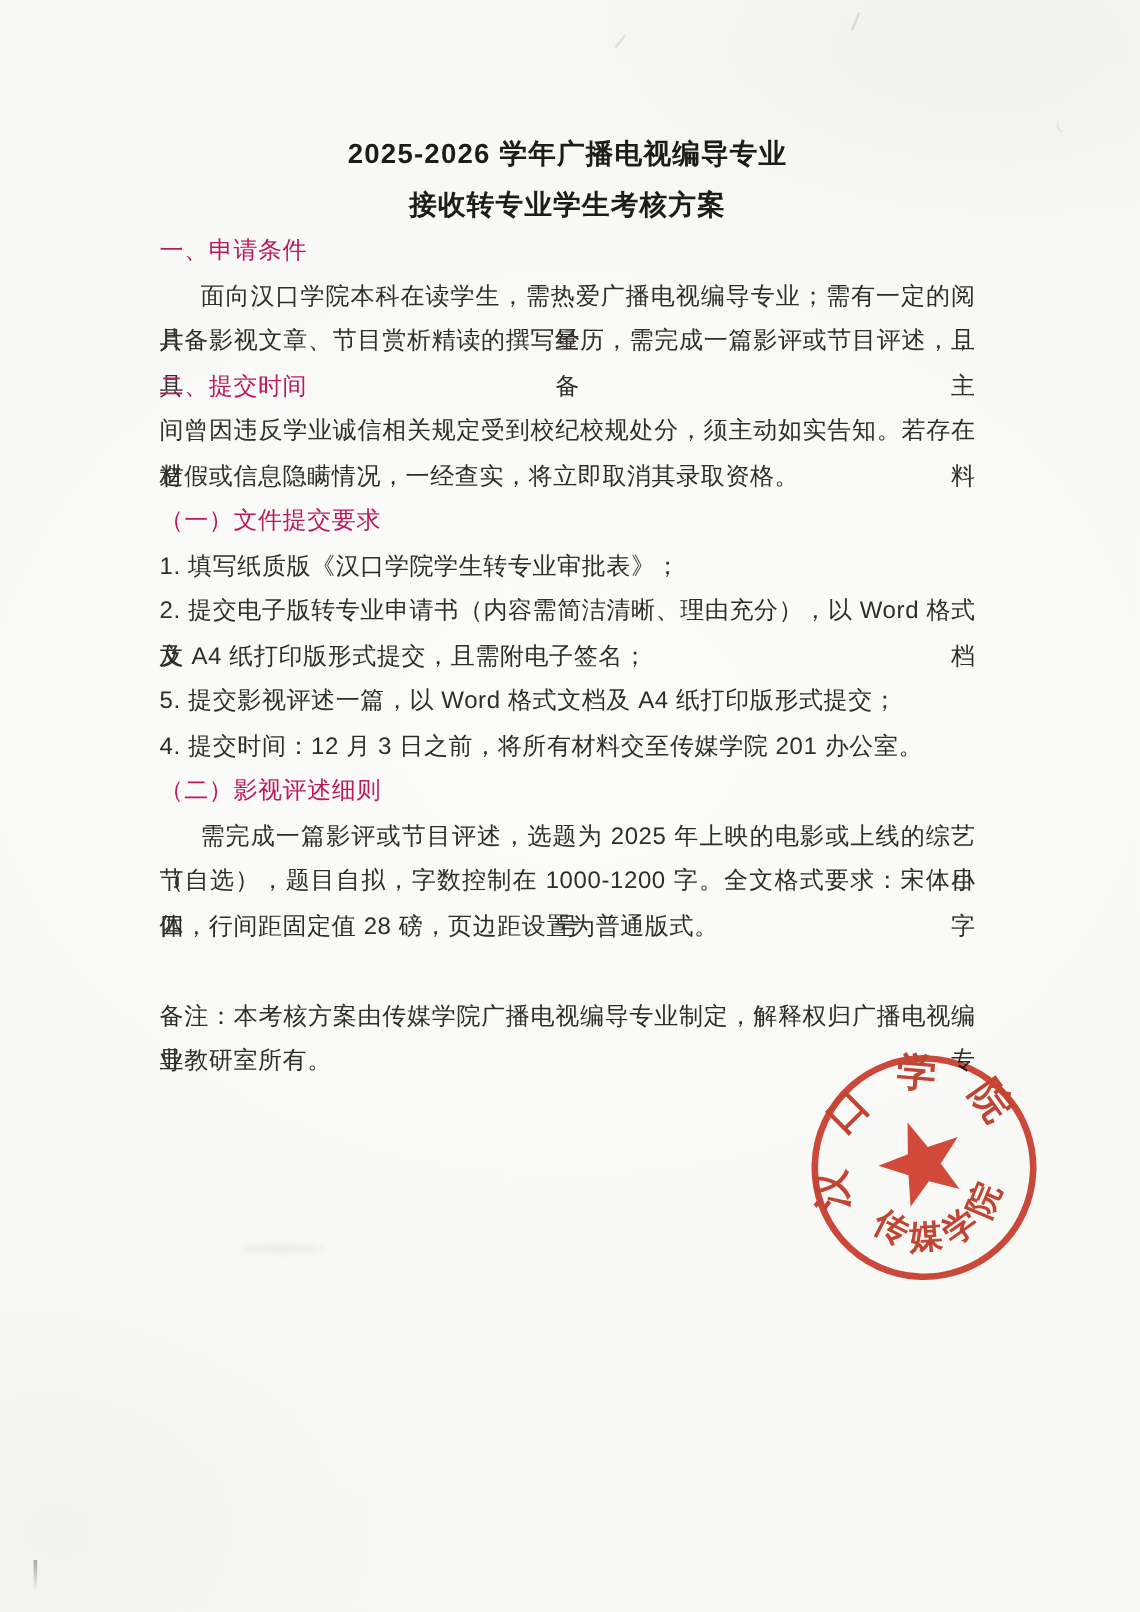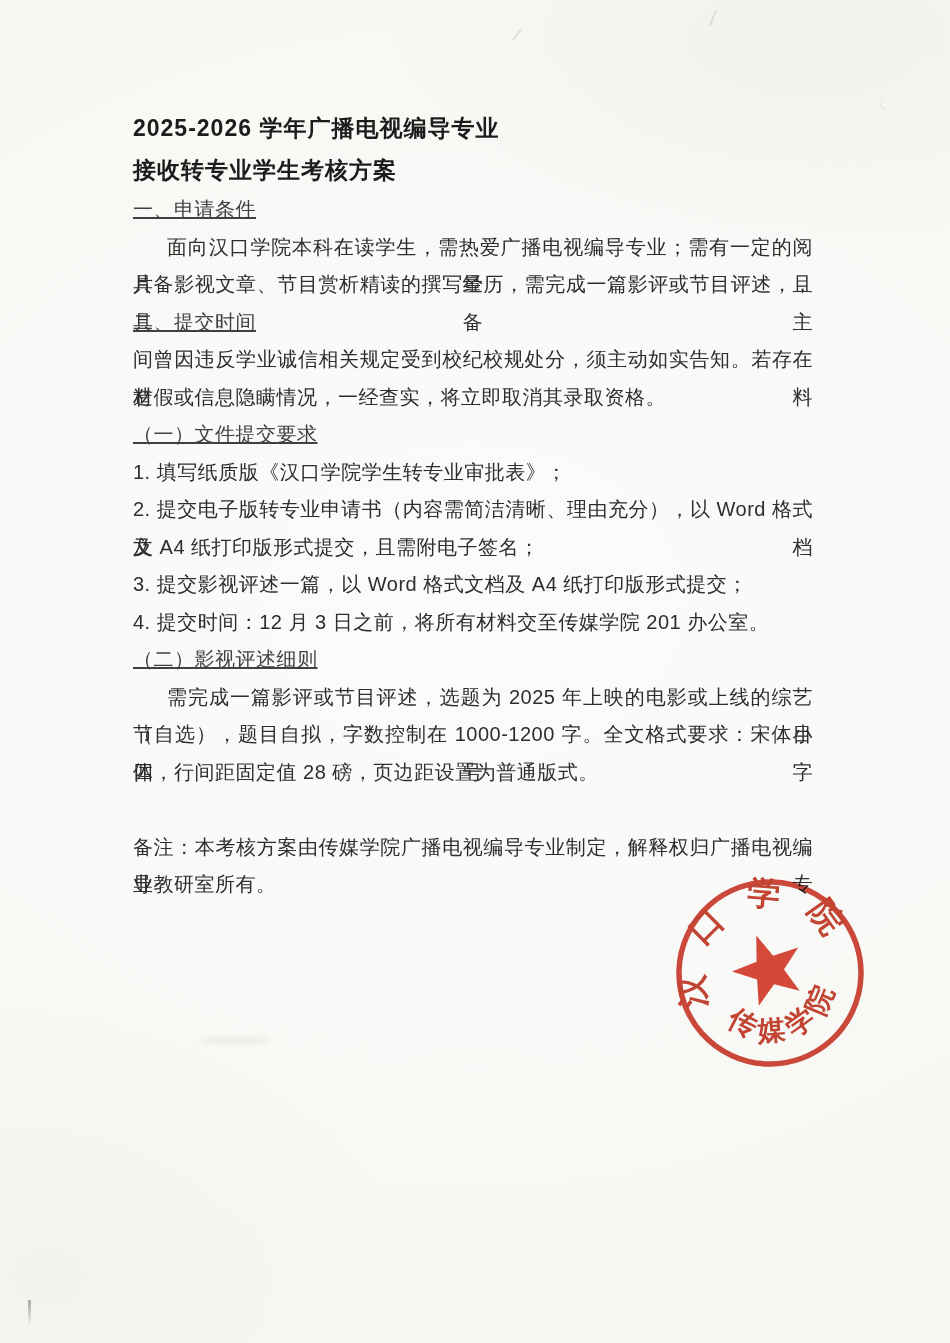--- a/index.html
+++ b/index.html
@@ -10,33 +10,33 @@
       radial-gradient(ellipse 500px 400px at 5% 95%, rgba(238,238,234,.5), rgba(238,238,234,0) 70%),
       radial-gradient(ellipse 900px 700px at 50% 45%, #fbfbfa, rgba(251,251,250,0) 100%),
       #f7f7f4;
     font-family:"Liberation Sans","DejaVu Sans",sans-serif;
   }
   .doc{
     position:absolute;left:133px;top:107px;width:680px;
     color:#2f2d2b;letter-spacing:.5px;
   }
   .title{
-    height:42px;line-height:42px;
+    height:42px;line-height:42px;text-align:center;
     font-size:23px;font-weight:700;color:#1d1c1a;letter-spacing:1px;
   }
   .line{
     height:37.5px;line-height:37.5px;font-size:20px;white-space:nowrap;
   }
   .just{
     white-space:normal;text-align:justify;text-align-last:justify;
     word-break:break-all;
   }
   .indent{text-indent:34px;}
   .spacer{height:37.5px;}
-  .heading{color:#404040;text-decoration:underline;}
+  .heading{color:#be185d;}
   
   .stamp{
     position:absolute;left:667px;top:870px;width:206px;height:206px;
     mix-blend-mode:multiply;opacity:.92;pointer-events:none;
   }
   
   .artifact{position:absolute;pointer-events:none;}
   .a1{left:516px;top:28px;width:2px;height:13px;background:#d9d9d4;transform:rotate(38deg);opacity:.8;}
   .a2{left:712px;top:10px;width:2px;height:16px;background:#d6d6d1;transform:rotate(22deg);opacity:.8;}
   .a3{left:880px;top:98px;width:12px;height:12px;border:0;border-left:2px solid #e0e0da;border-radius:50%;transform:rotate(-30deg);opacity:.6;}
@@ -61,21 +61,21 @@
       <div class="line heading">一、申请条件</div>
       <div class="line just indent">面向汉口学院本科在读学生，需热爱广播电视编导专业；需有一定的阅片量，</div>
       <div class="line just">具备影视文章、节目赏析精读的撰写经历，需完成一篇影评或节目评述，且具备主</div>
       <div class="line heading">二、提交时间</div>
       <div class="line just">间曾因违反学业诚信相关规定受到校纪校规处分，须主动如实告知。若存在材料</div>
       <div class="line">造假或信息隐瞒情况，一经查实，将立即取消其录取资格。</div>
       <div class="line heading">（一）文件提交要求</div>
       <div class="line">1. 填写纸质版《汉口学院学生转专业审批表》；</div>
       <div class="line just">2. 提交电子版转专业申请书（内容需简洁清晰、理由充分），以 Word 格式文档</div>
       <div class="line">及 A4 纸打印版形式提交，且需附电子签名；</div>
-      <div class="line">3. 提交影视评述一篇，以 Word 格式文档及 A4 纸打印版形式提交；</div>
+      <div class="line">5. 提交影视评述一篇，以 Word 格式文档及 A4 纸打印版形式提交；</div>
       <div class="line">4. 提交时间：12 月 3 日之前，将所有材料交至传媒学院 201 办公室。</div>
       <div class="line heading">（二）影视评述细则</div>
       <div class="line just indent">需完成一篇影评或节目评述，选题为 2025 年上映的电影或上线的综艺节目</div>
       <div class="line just">（自选），题目自拟，字数控制在 1000-1200 字。全文格式要求：宋体小四号字</div>
       <div class="line">体，行间距固定值 28 磅，页边距设置为普通版式。</div>
       <div class="line spacer"></div>
       <div class="line just">备注：本考核方案由传媒学院广播电视编导专业制定，解释权归广播电视编导专</div>
       <div class="line">业教研室所有。</div>
     </div>
 </div>

